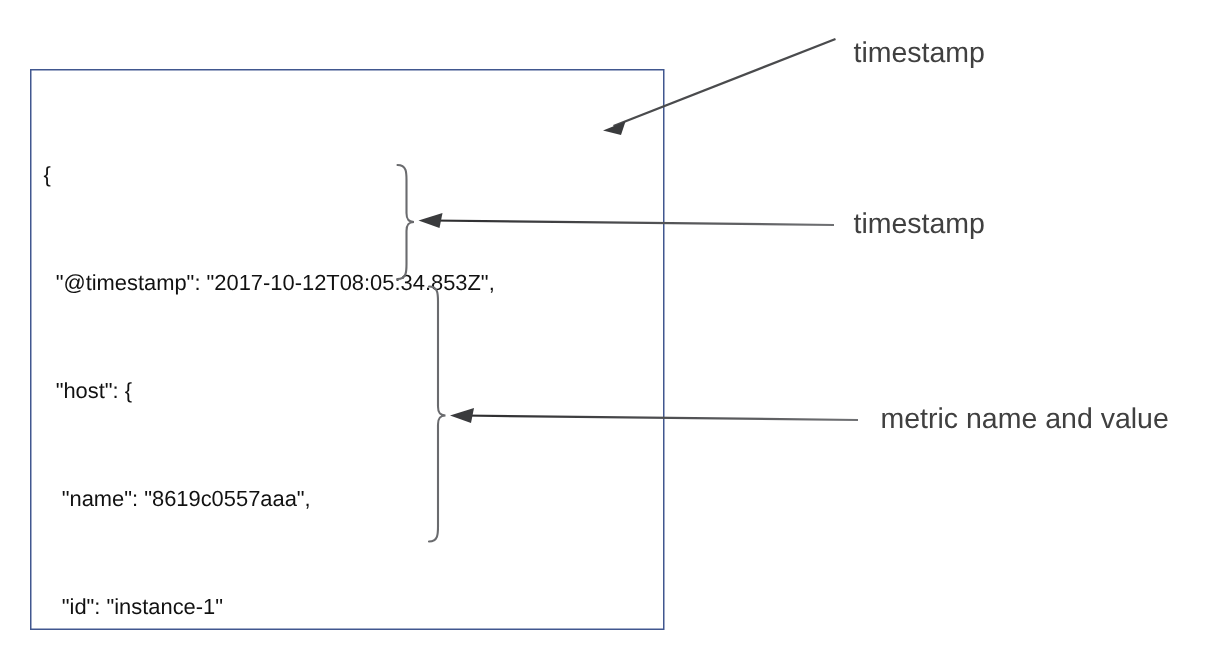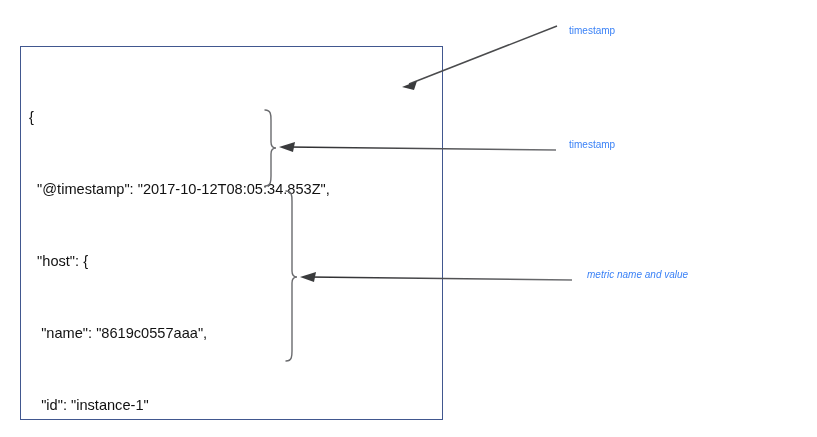--- a/index.html
+++ b/index.html
@@ -42,27 +42,27 @@
   .json-line {
     display: block;
     height: 24px;
     white-space: pre;
   }
 
   
   .anno-label {
     position: absolute;
     font-family: "Liberation Sans", sans-serif;
-    font-size: 10px;
-    color: #3b82f6;
+    font-size: 19px;
+    color: #404040;
     white-space: nowrap;
   }
   #label-timestamp { left: 569px; top: 25px; }
   #label-dimensions { left: 569px; top: 139px; }
-  #label-metric    { left: 587px; top: 269px; font-style: italic; }
+  #label-metric    { left: 587px; top: 269px; }
 
   
   #overlay {
     position: absolute;
     left: 0;
     top: 0;
     width: 817px;
     height: 437px;
     pointer-events: none;
   }

